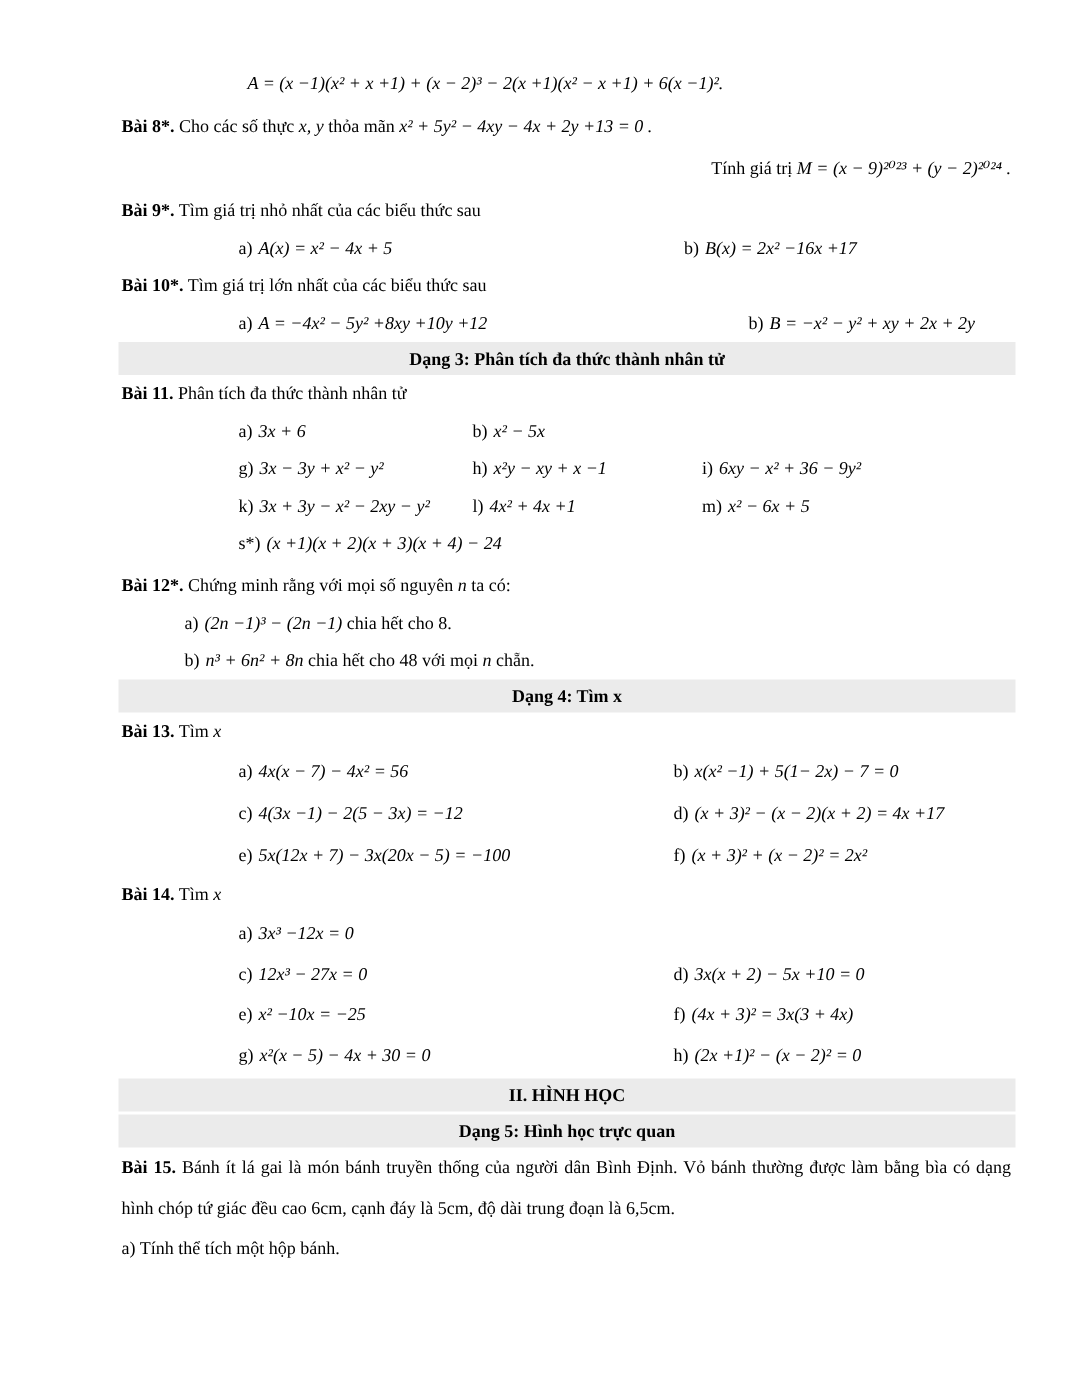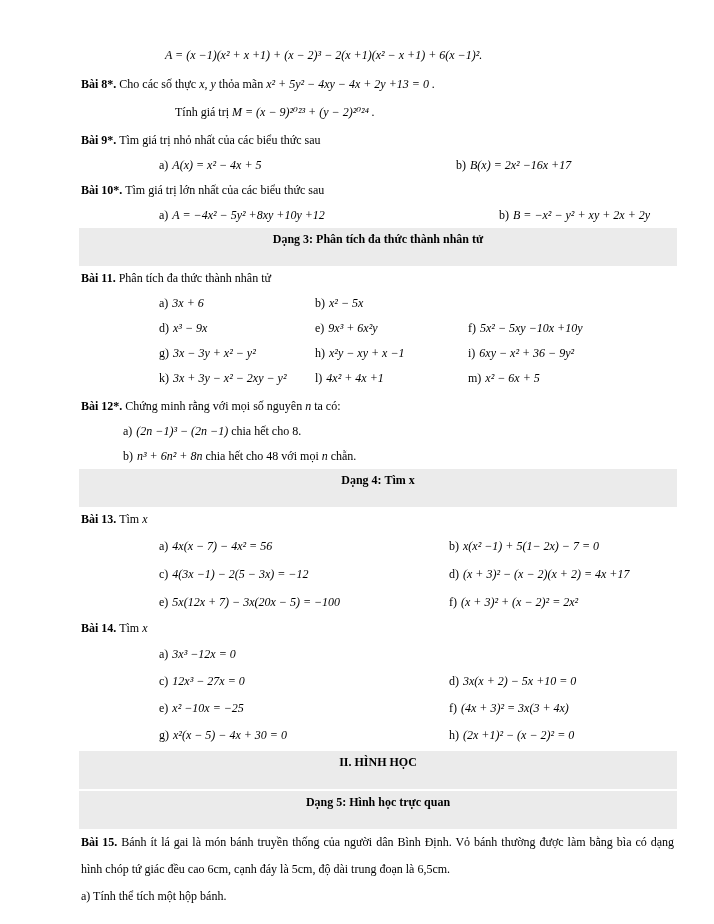--- a/index.html
+++ b/index.html
@@ -9,26 +9,26 @@
     font-family:"Liberation Serif","DejaVu Serif",serif;
     font-size:12px;position:relative;overflow:hidden;margin:0 auto;
   }
   .content{padding:42px 40px 0 81px;}
   .line{line-height:26px;white-space:nowrap;}
   .lh25{line-height:25px;}
   .lh27{line-height:27px;}
   .mt2{margin-top:2px;}
   .mt3{margin-top:3px;}
   .indent-intro{margin-left:84px;line-height:27px;}
-  .indent-sub{margin-left:94px;}
+  .indent-sub{margin-left:33px;text-align:right;}
   .blabel{font-weight:bold;}
   .math{font-style:italic;}
   .p{font-style:normal;margin-right:4px;}
   .band{
-    background:#ebebeb;height:38px;line-height:22px;text-align:center;
+    background:#ebebeb;height:22px;line-height:22px;text-align:center;
     font-weight:bold;margin-left:-2px;margin-right:-3px;
   }
   .row3{display:grid;grid-template-columns:156px 153px 1fr;padding-left:42px;line-height:25px;white-space:nowrap;}
   .row3-last{display:grid;grid-template-columns:133px 1fr;padding-left:42px;line-height:25px;white-space:nowrap;}
   .row2{display:grid;grid-template-columns:290px 1fr;padding-left:42px;line-height:28px;white-space:nowrap;}
   .row14{line-height:27px;}
   .row9{display:grid;grid-template-columns:297px 1fr;padding-left:42px;line-height:25px;white-space:nowrap;}
   .row10{display:grid;grid-template-columns:340px 1fr;padding-left:42px;line-height:25px;white-space:nowrap;}
   .para{line-height:27px;white-space:normal;text-align:justify;}
   .cell{display:block;margin-left:36px;}
@@ -75,35 +75,31 @@
 
     <div class="line lh25">
       <span class="blabel">Bài 11.</span>
       <span>Phân tích đa thức thành nhân tử</span>
     </div>
     <div class="row3">
       <span class="cell"><span class="p">a)</span><span class="math">3x + 6</span></span>
       <span class="cell"><span class="p">b)</span><span class="math">x² − 5x</span></span>
     </div>
     <div class="row3">
-      <span class="cell"><span class="p">d)</span><span class="math">x³ − 9x</span></span>
-      <span class="cell"><span class="p">e)</span><span class="math">9x³ + 6x²y</span></span>
-      <span class="cell"><span class="p">f)</span><span class="math">5x² − 5xy −10x +10y</span></span>
-    </div>
-    <div class="row3">
       <span class="cell"><span class="p">g)</span><span class="math">3x − 3y + x² − y²</span></span>
       <span class="cell"><span class="p">h)</span><span class="math">x²y − xy + x −1</span></span>
       <span class="cell"><span class="p">i)</span><span class="math">6xy − x² + 36 − 9y²</span></span>
     </div>
     <div class="row3">
       <span class="cell"><span class="p">k)</span><span class="math">3x + 3y − x² − 2xy − y²</span></span>
       <span class="cell"><span class="p">l)</span><span class="math">4x² + 4x +1</span></span>
       <span class="cell"><span class="p">m)</span><span class="math">x² − 6x + 5</span></span>
     </div>
     <div class="row3-last">
+      <span class="cell"><span class="p">s*)</span><span class="math">(x +1)(x + 2)(x + 3)(x + 4) − 24</span></span>
     </div>
 
     <div class="line lh25 mt3">
       <span class="blabel">Bài 12*.</span>
       <span>Chứng minh rằng với mọi số nguyên</span>
       <span class="math">n</span>
       <span>ta có:</span>
     </div>
     <div class="line lh25" style="padding-left:42px;">
       <span class="p">a)</span><span class="math">(2n −1)³ − (2n −1)</span>

